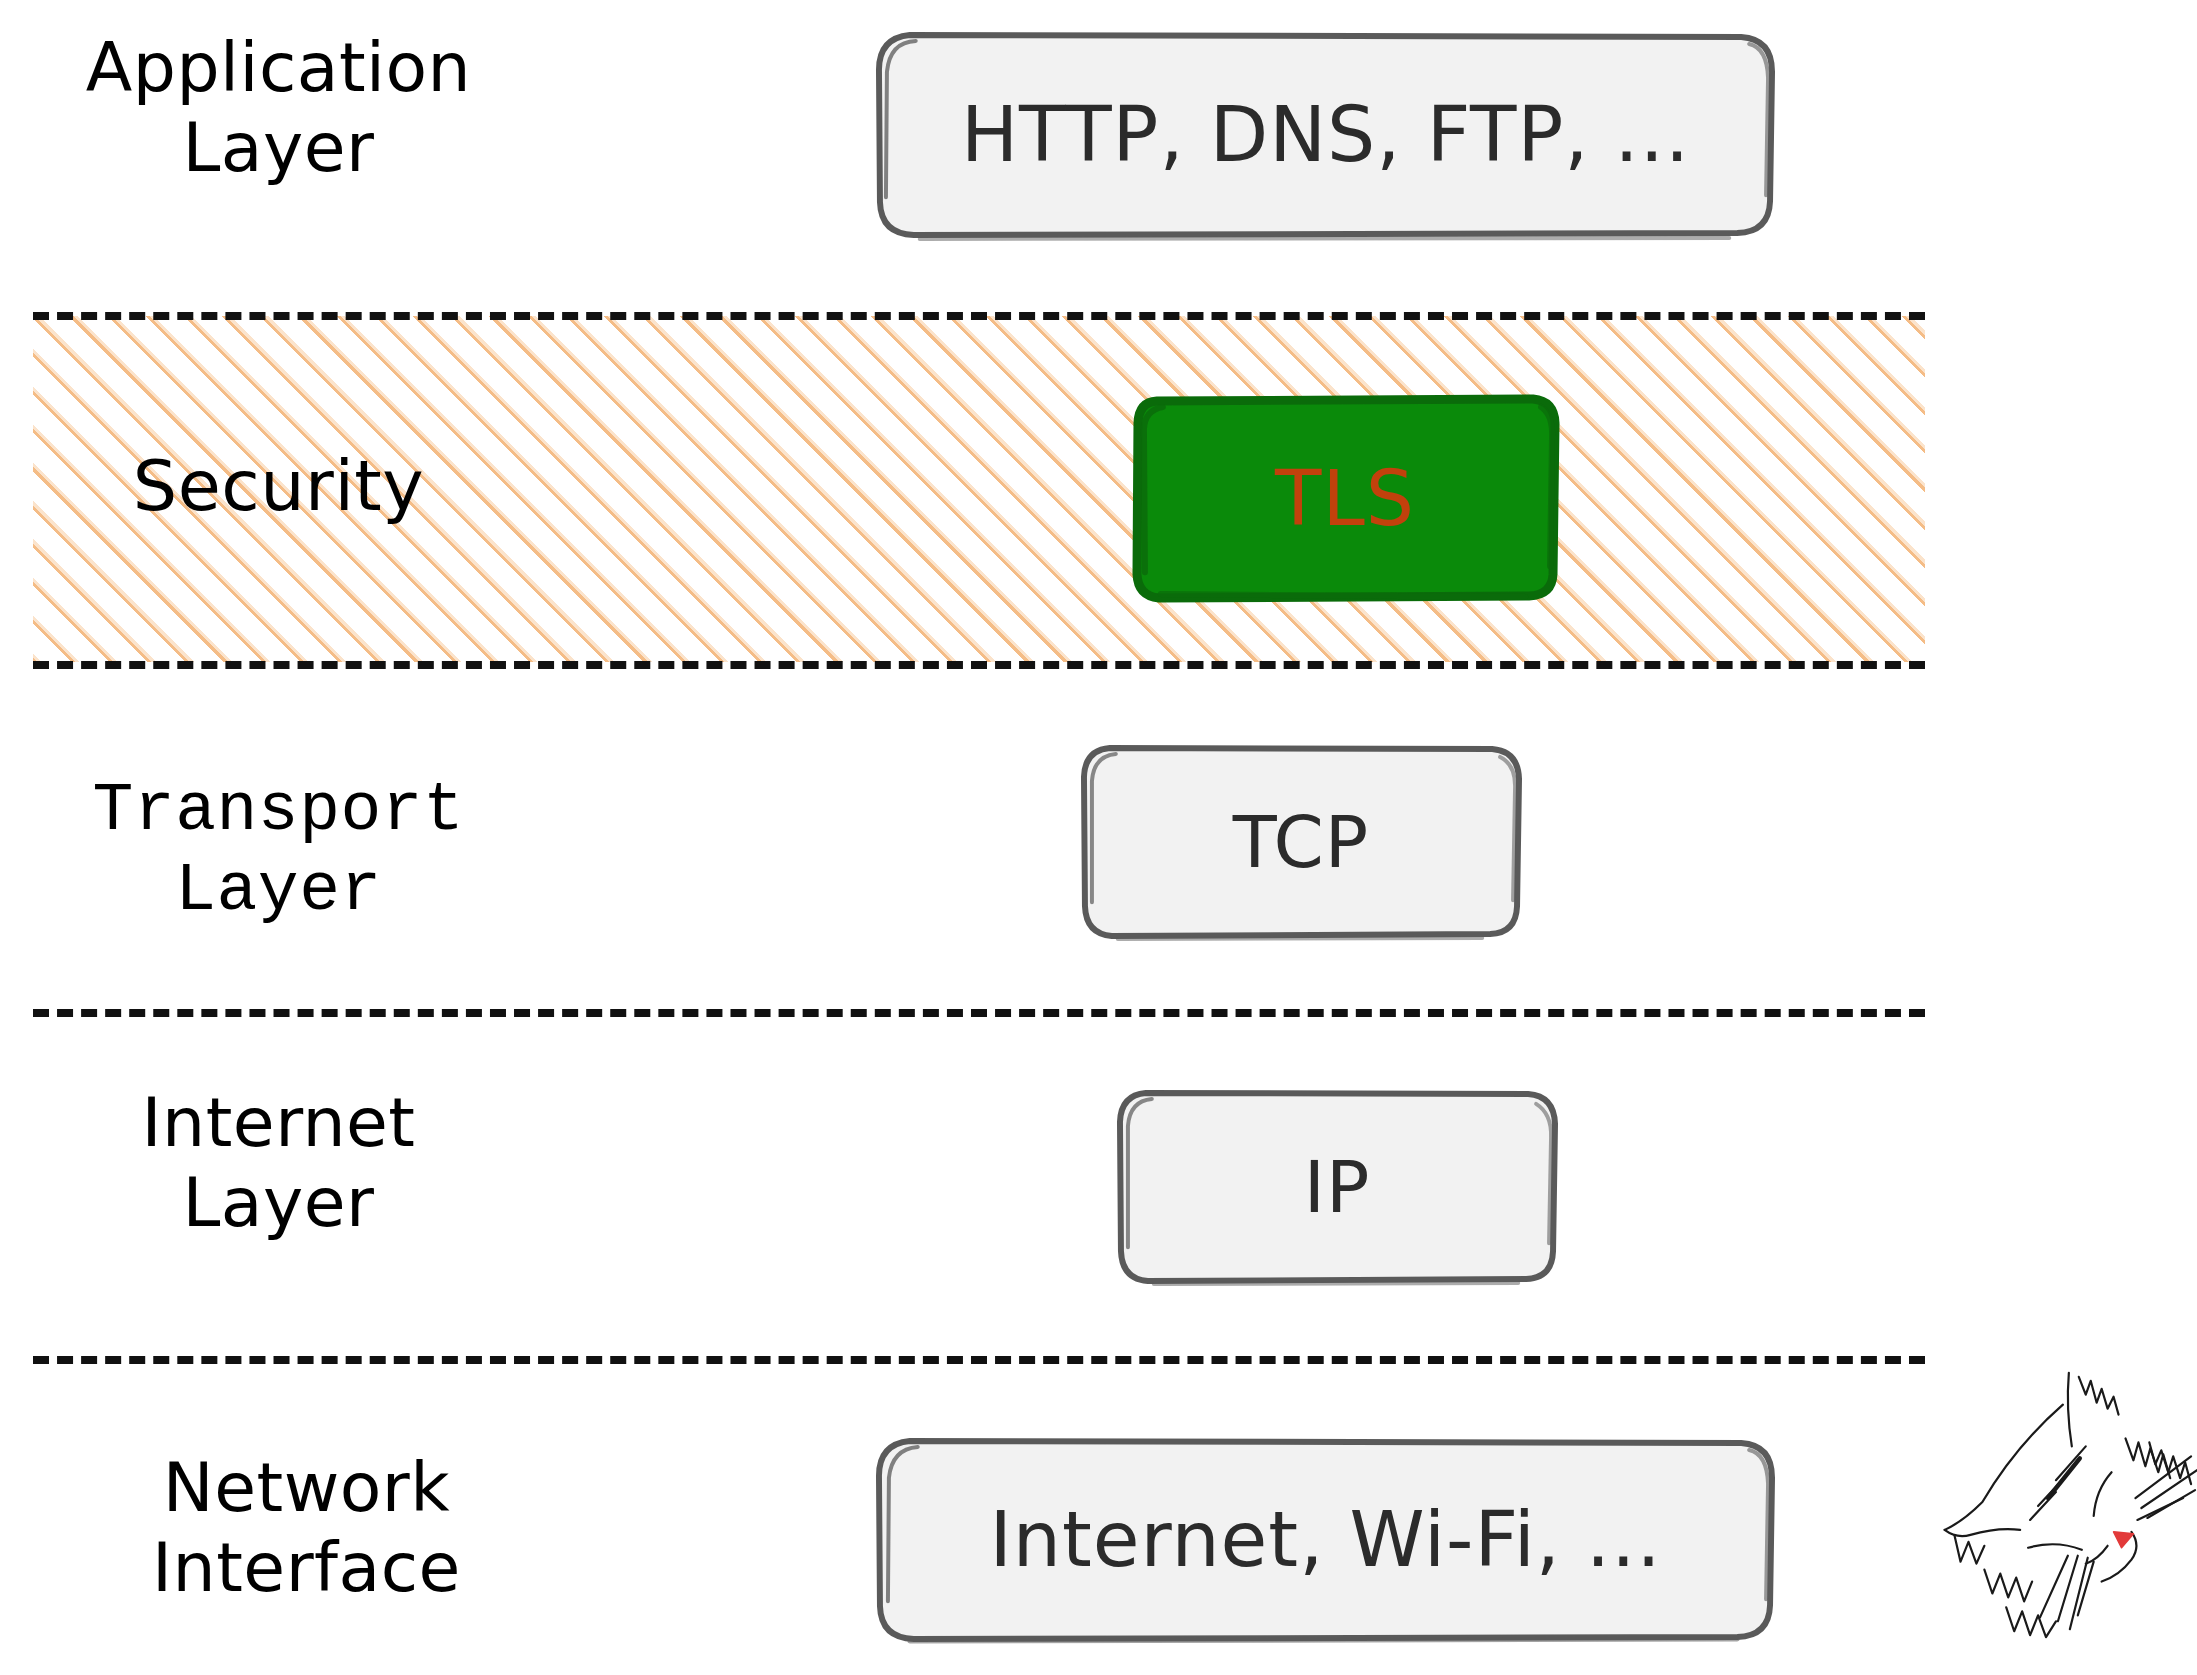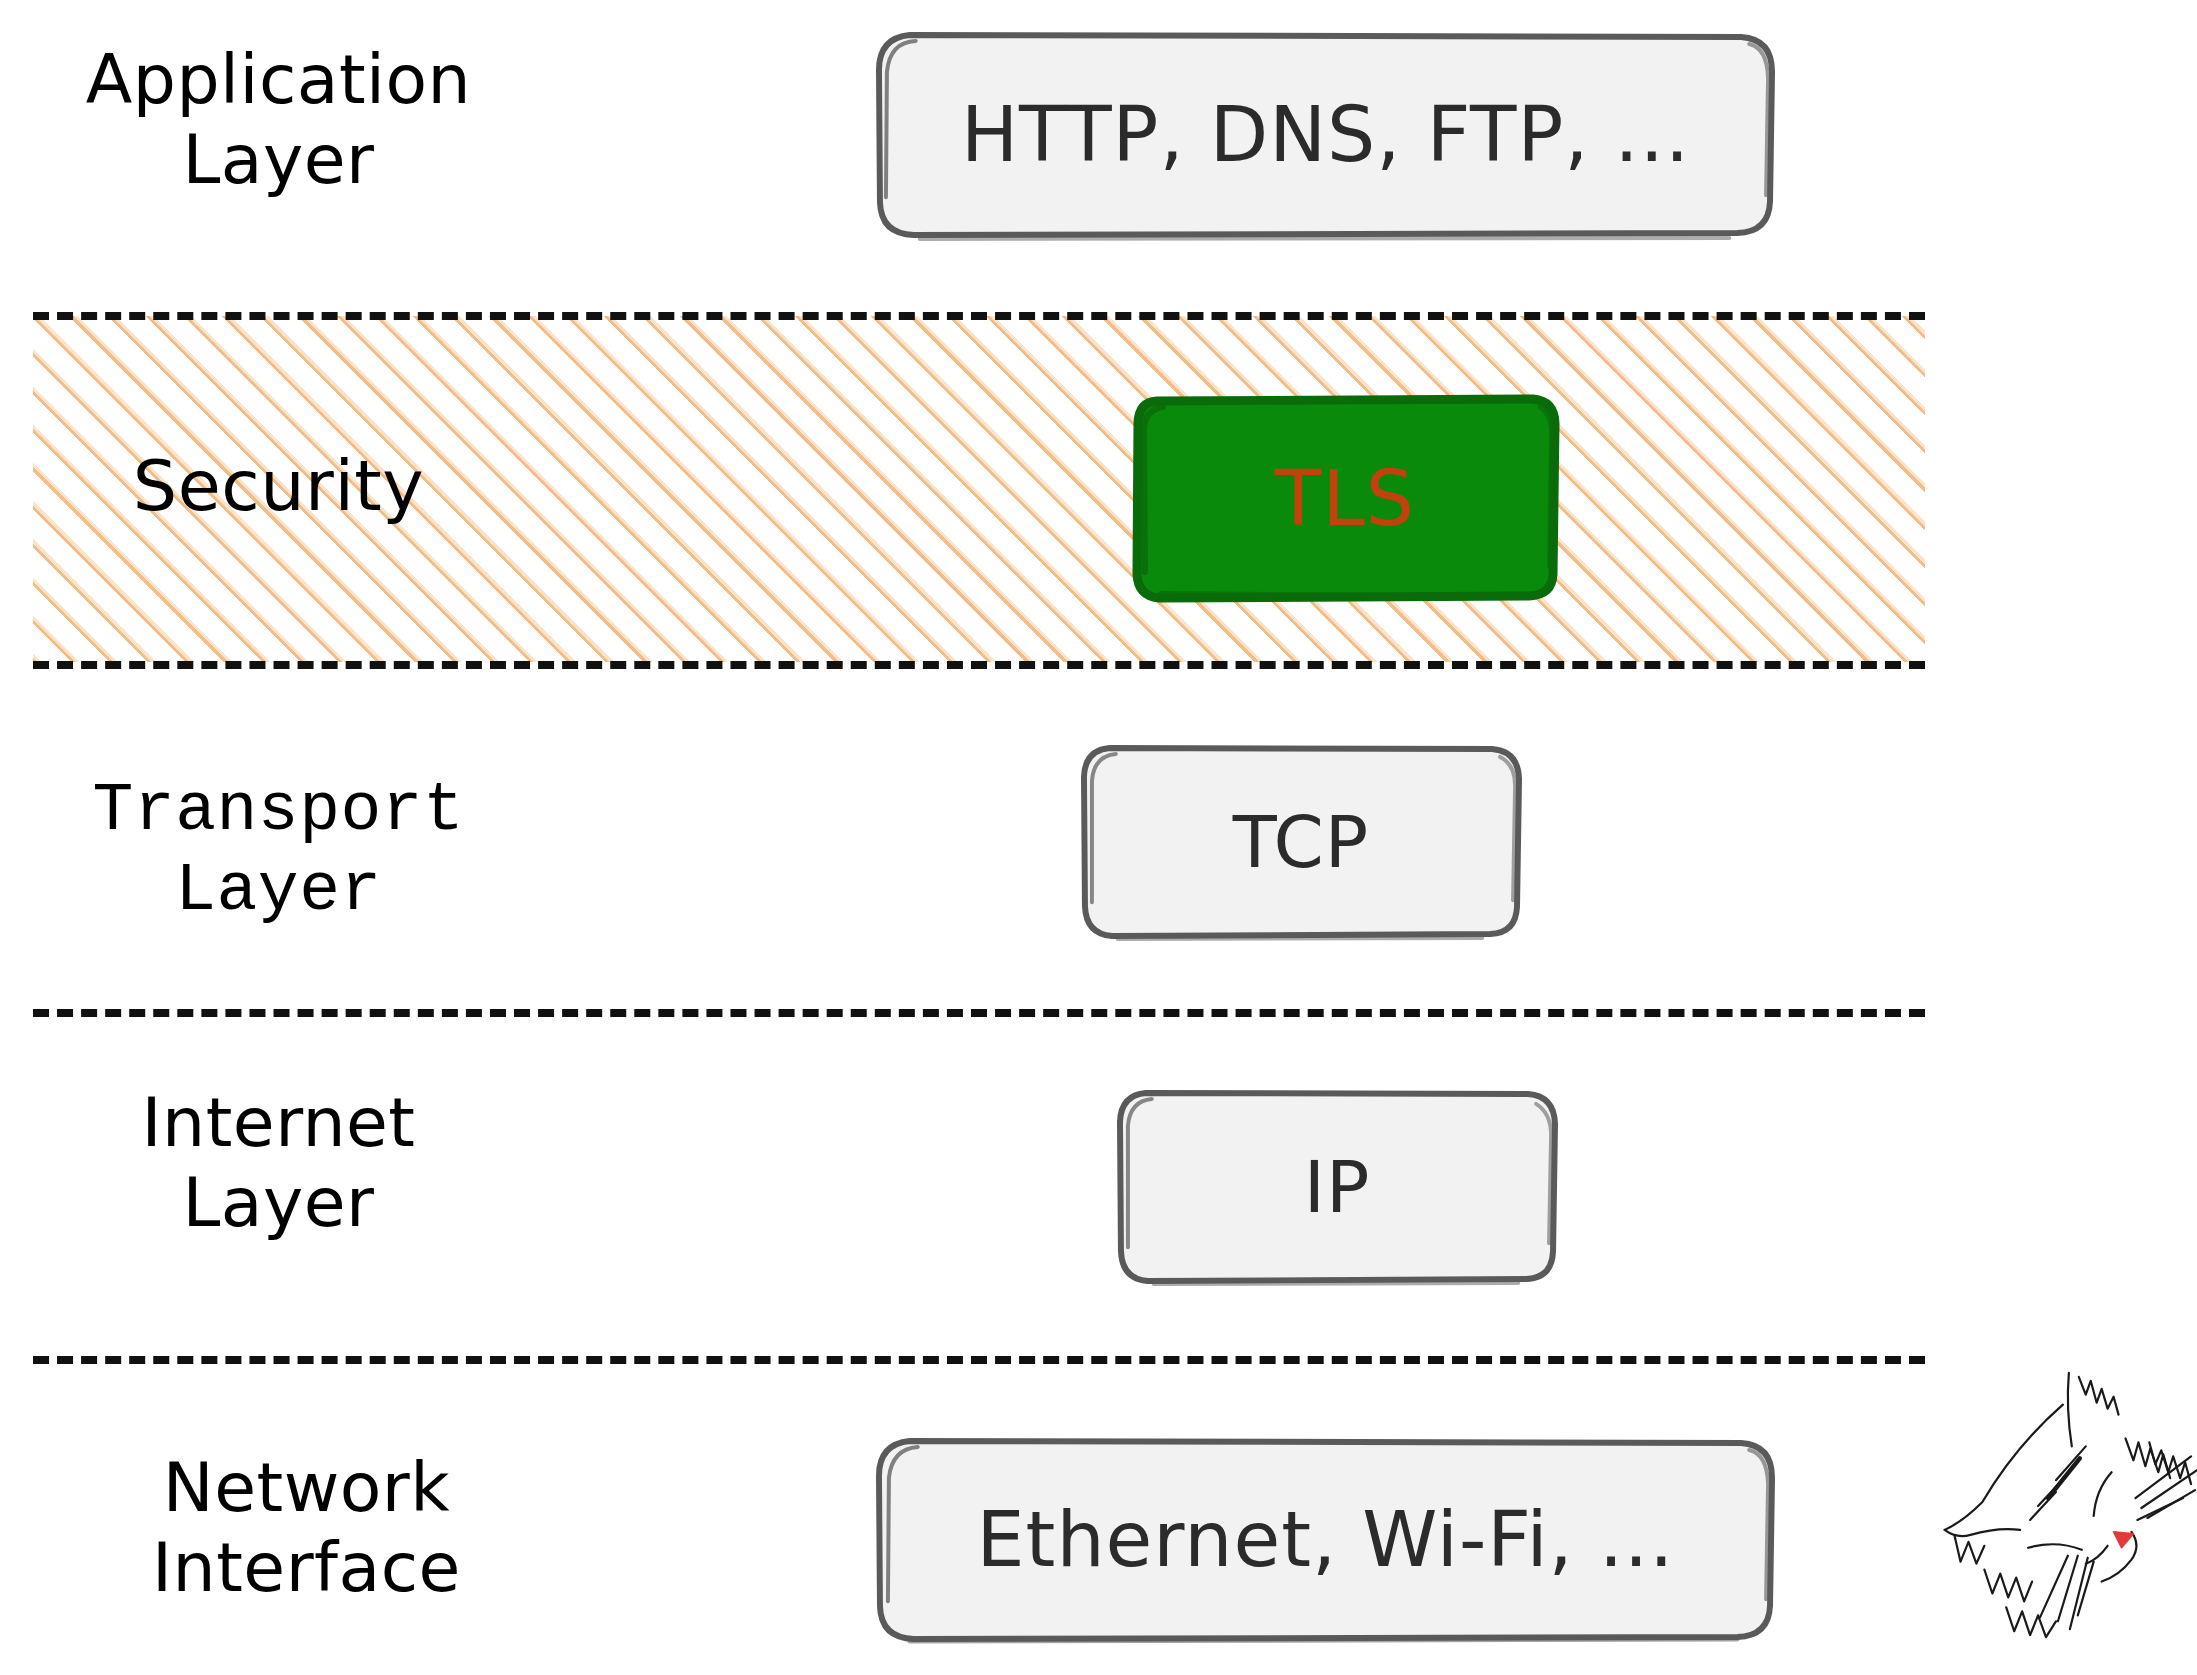--- a/index.html
+++ b/index.html
@@ -101,21 +101,21 @@
 
 <div id="stage">
 
   <div id="security-band"></div>
 
   <div class="sep" style="top:312px;"></div>
   <div class="sep" style="top:661px;"></div>
   <div class="sep" style="top:1009px;"></div>
   <div class="sep" style="top:1356px;"></div>
 
-  <div class="layer-label" style="top:40px;">Application
+  <div class="layer-label" style="top:28px;">Application
 Layer</div>
 
   <div class="layer-label" style="top:445px; font-size:70px;">Security</div>
 
   <div class="layer-label" style="top:771px;font-family:Liberation Mono, monospace;">Transport
 Layer</div>
 
   <div class="layer-label" style="top:1083px;">Internet
 Layer</div>
 
@@ -162,21 +162,21 @@
     <span class="ptext" style="font-size:72px;">IP</span>
   </div>
 
   <div class="pbox" style="left:874px; top:1436px; width:903px; height:207px;">
     <svg class="sk" viewBox="0 0 908 208" preserveAspectRatio="none">
       <path d="M 36 5 L 872 7 Q 903 9 903 42 L 901 170 Q 900 201 868 202 L 40 204 Q 7 203 6 171 L 5 40 Q 5 8 36 5 Z" fill="#f2f2f2" stroke="#5a5a5a" stroke-width="6" stroke-linecap="round" stroke-linejoin="round"></path>
       <path d="M 44 11 Q 18 13 15 42 L 14 166" fill="none" stroke="#5a5a5a" stroke-width="4" stroke-linecap="round" opacity="0.75"></path>
       <path d="M 880 14 Q 898 18 899 48 L 897 164" fill="none" stroke="#5a5a5a" stroke-width="4" stroke-linecap="round" opacity="0.6"></path>
       <path d="M 36 206 L 868 204" fill="none" stroke="#5a5a5a" stroke-width="5" stroke-linecap="round" opacity="0.55"></path>
     </svg>
-    <span class="ptext" style="font-size:76px;">Ethernet, Wi-Fi, ...</span>
+    <span class="ptext" style="font-size:76px;">Internet, Wi-Fi, ...</span>
   </div>
 
   <svg id="cat-sketch" viewBox="0 0 330 320">
     <g fill="none" stroke="#1a1a1a" stroke-width="2.2" stroke-linecap="round" stroke-linejoin="round">
 
       <path d="M 189 22 Q 186 58 192 96"></path>
 
       <path d="M 183 54 Q 135 96 102 152 Q 82 172 64 180"></path>
 
       <path d="M 64 180 Q 76 189 90 185 Q 118 177 140 180"></path>

